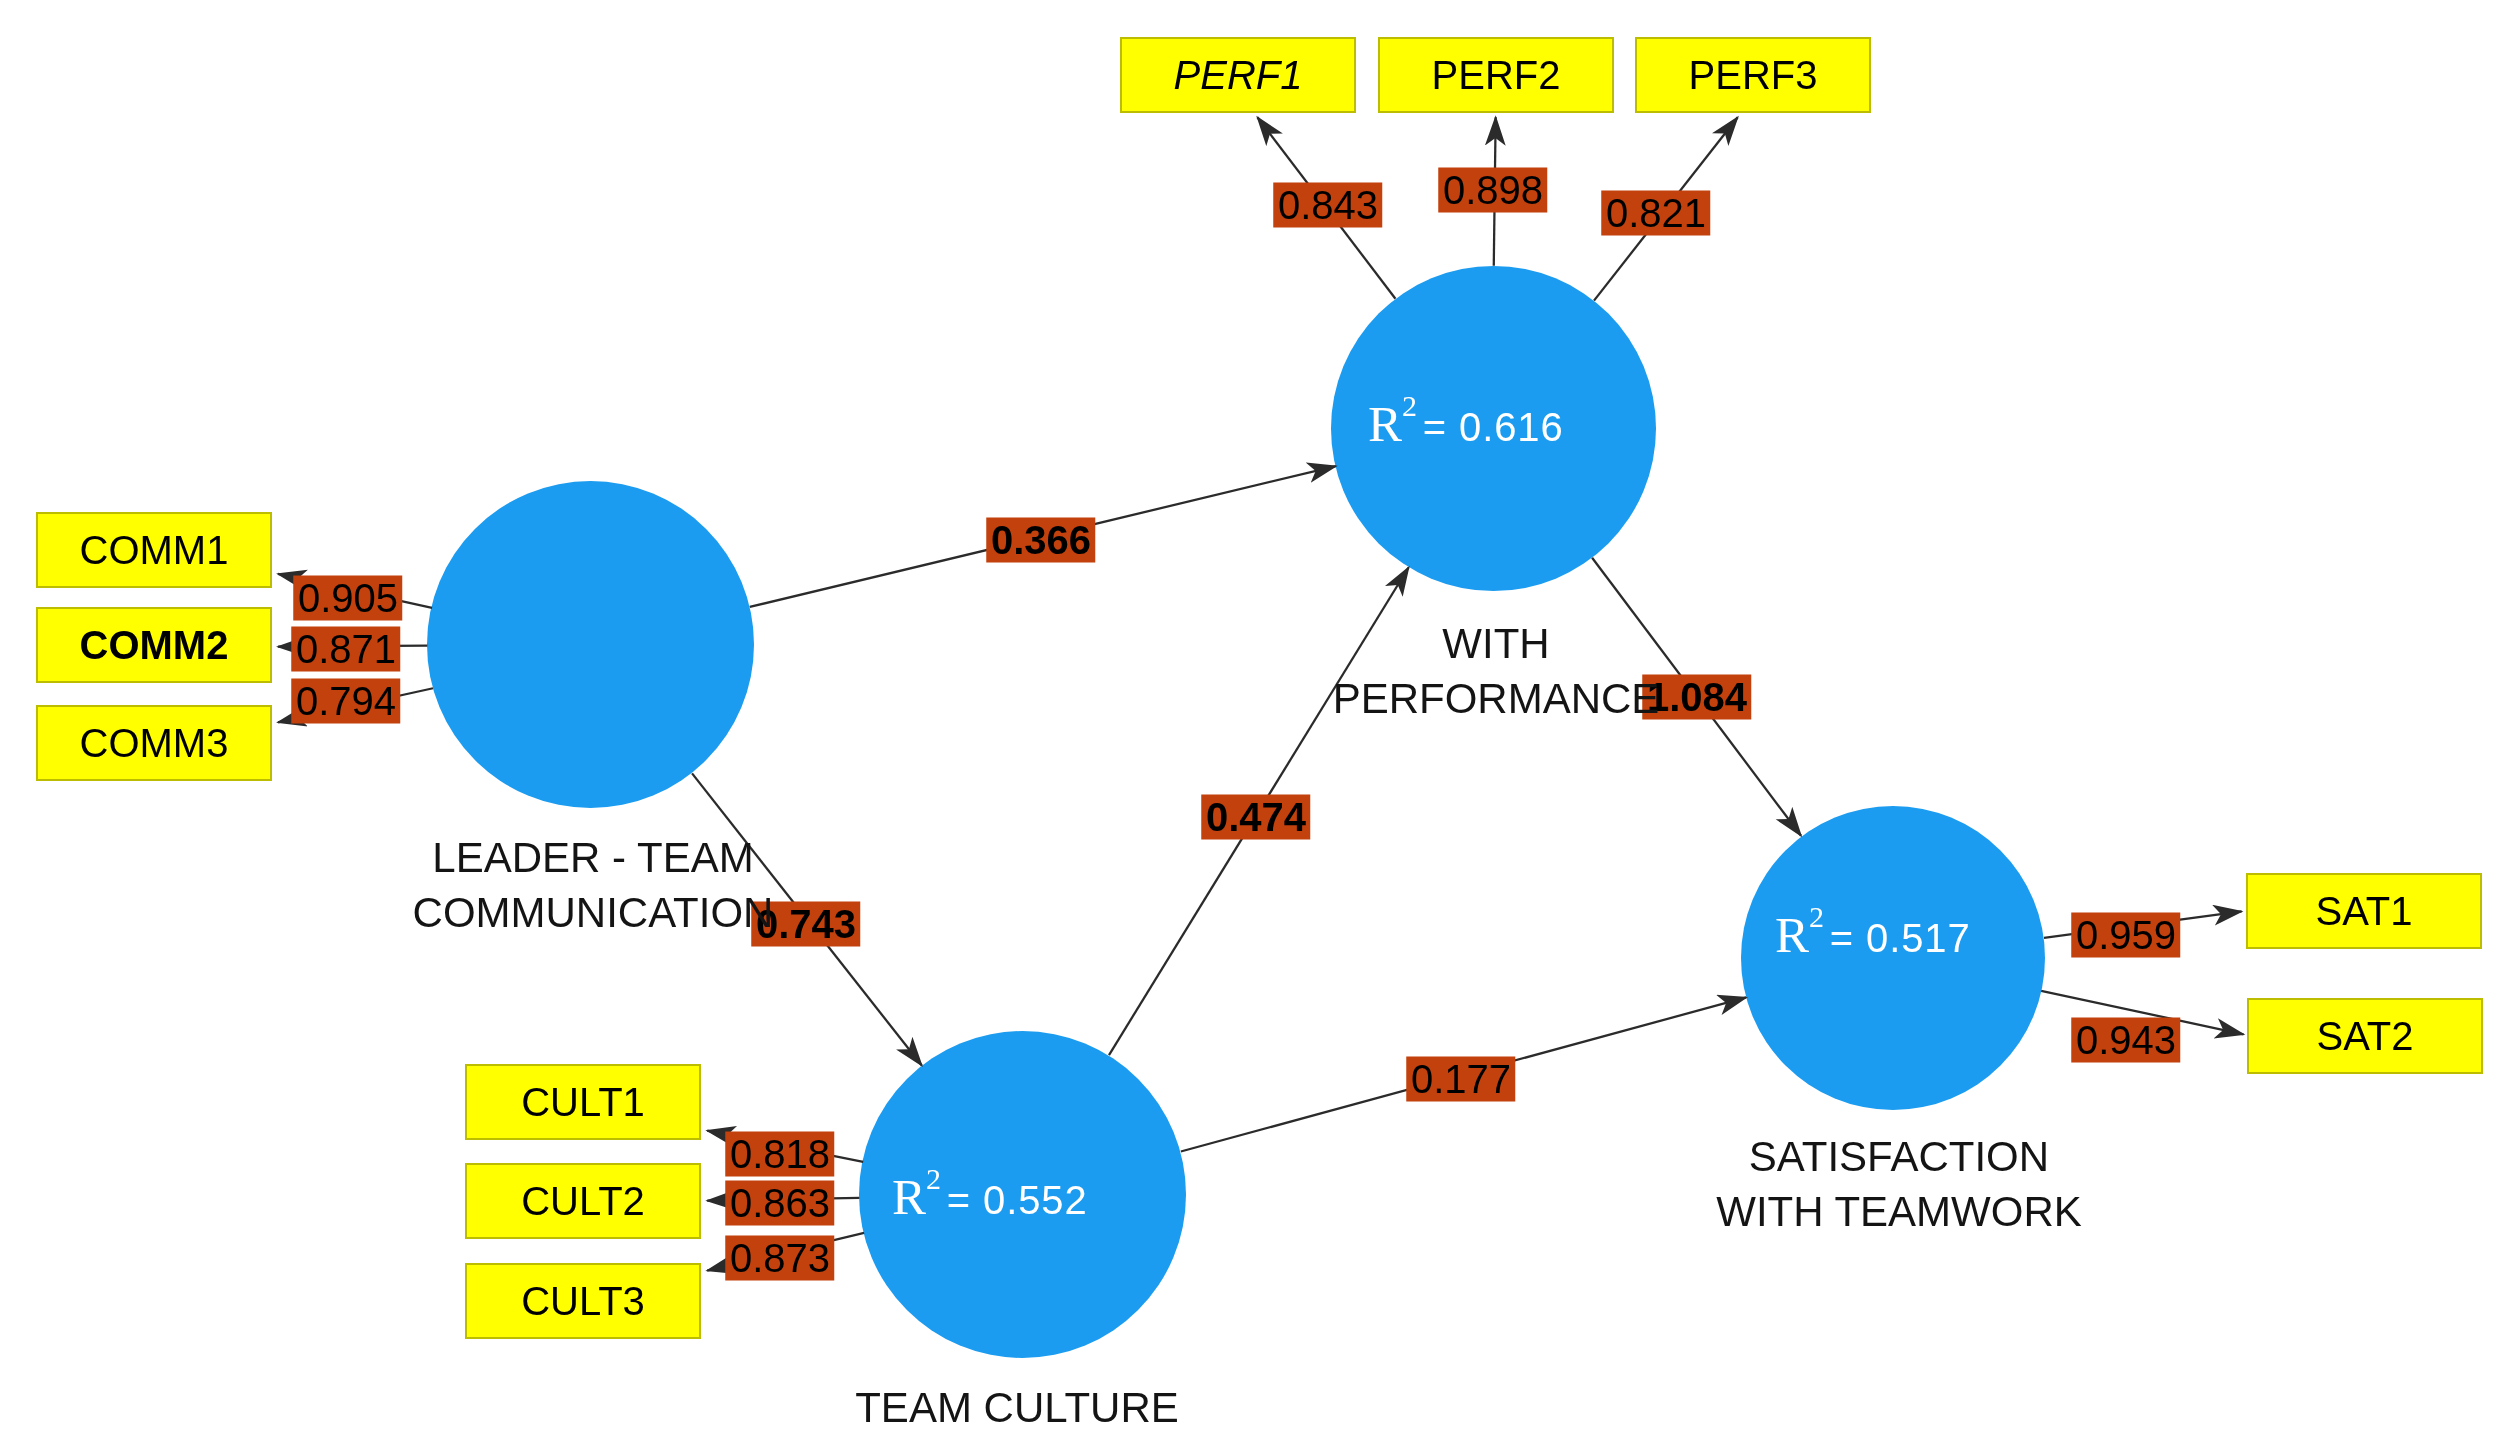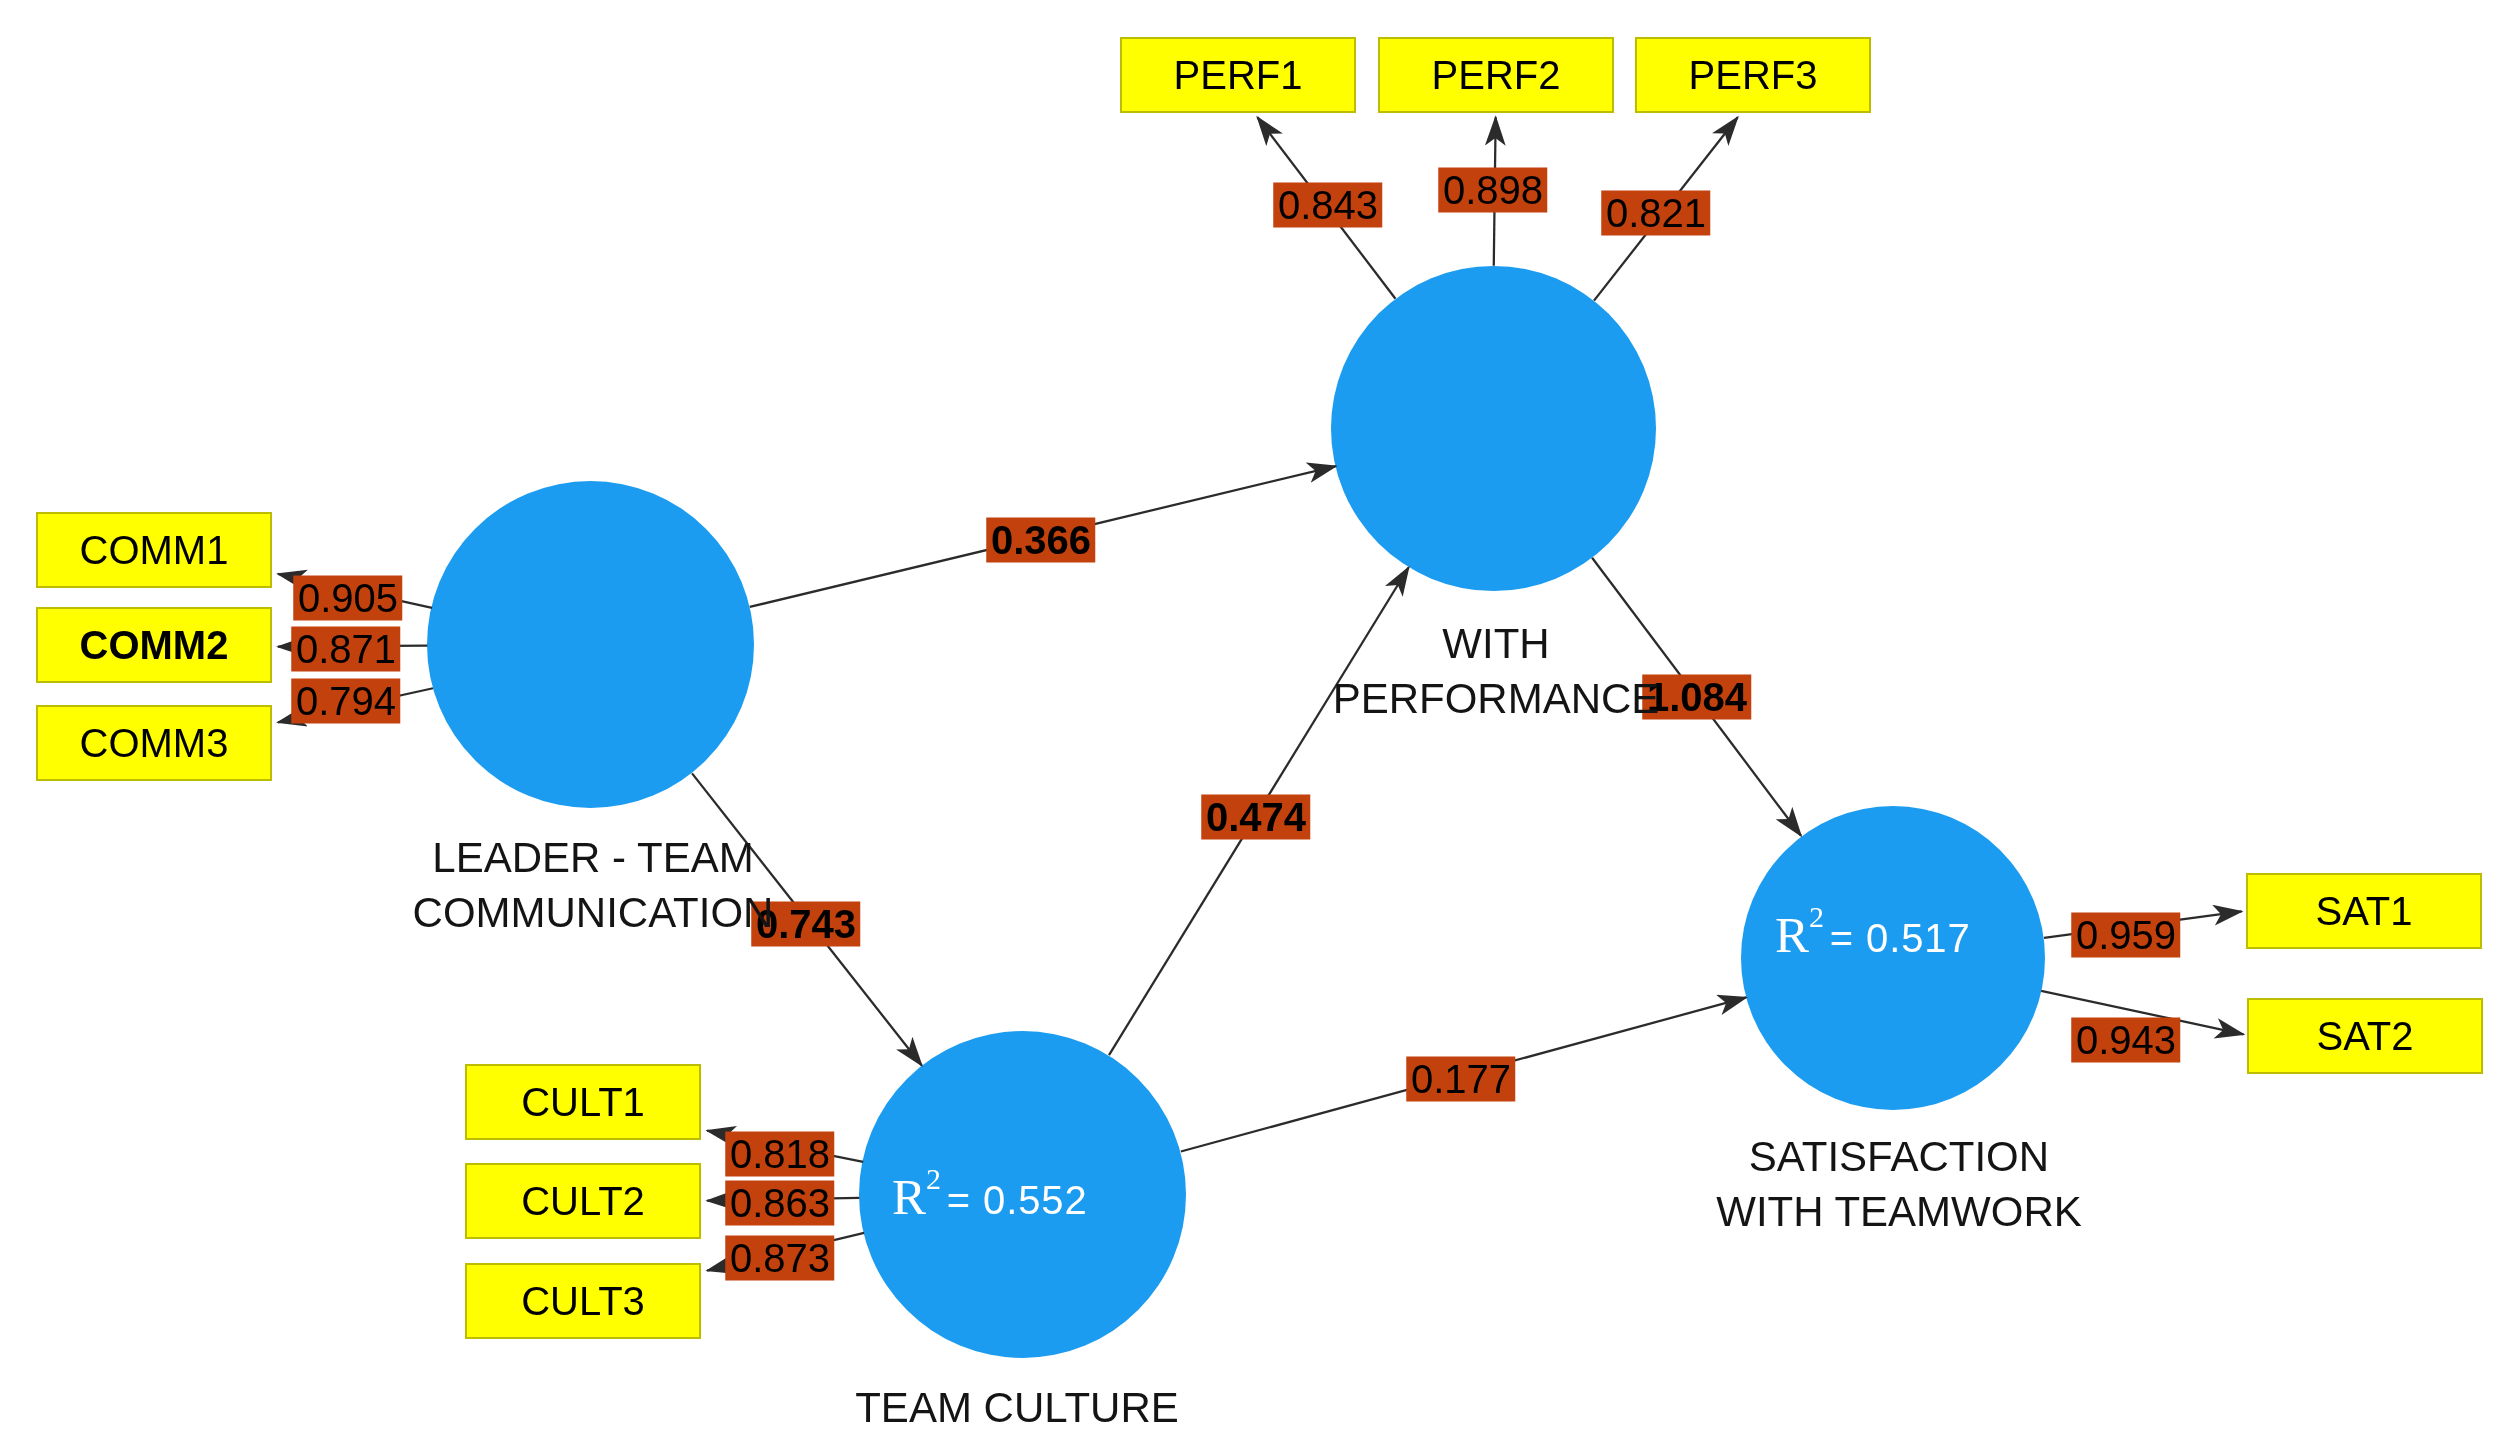--- a/index.html
+++ b/index.html
@@ -90,38 +90,41 @@
       <line x1="1580" y1="281" x2="1582" y2="124" marker-end="url(#arr)"></line>
       <line x1="1686" y1="318" x2="1838" y2="124" marker-end="url(#arr)"></line>
       <line x1="913" y1="1229" x2="748" y2="1196" marker-end="url(#arr)"></line>
       <line x1="909" y1="1267" x2="748" y2="1270" marker-end="url(#arr)"></line>
       <line x1="914" y1="1304" x2="748" y2="1344" marker-end="url(#arr)"></line>
       <line x1="2162" y1="992" x2="2371" y2="964" marker-end="url(#arr)"></line>
       <line x1="2159" y1="1048" x2="2373" y2="1094" marker-end="url(#arr)"></line>
     </g>
   </svg>
 
+  <div class="r2" style="left:1368px;top:380px;">
+    <span class="r2-r">R</span><span class="r2-sup">2</span><span class="r2-eq">= 0.616</span>
+  </div>
   <div class="r2" style="left:892px;top:1153px;">
     <span class="r2-r">R</span><span class="r2-sup">2</span><span class="r2-eq">= 0.552</span>
   </div>
   <div class="r2" style="left:1775px;top:891px;">
     <span class="r2-r">R</span><span class="r2-sup">2</span><span class="r2-eq">= 0.517</span>
   </div>
 
   <div class="indicator" style="left:36px;top:512px;">
       <span>COMM1</span>
     </div>
   <div class="indicator" style="left:36px;top:607px;font-weight:bold;">
       <span>COMM2</span>
     </div>
   <div class="indicator" style="left:36px;top:705px;">
       <span>COMM3</span>
     </div>
 
-  <div class="indicator" style="left:1120px;top:37px;">
+  <div class="indicator" style="left:1120px;top:37px;font-style:italic;">
       <span>PERF1</span>
     </div>
   <div class="indicator" style="left:1378px;top:37px;">
       <span>PERF2</span>
     </div>
   <div class="indicator" style="left:1635px;top:37px;">
       <span>PERF3</span>
     </div>
 
   <div class="indicator" style="left:465px;top:1064px;">

